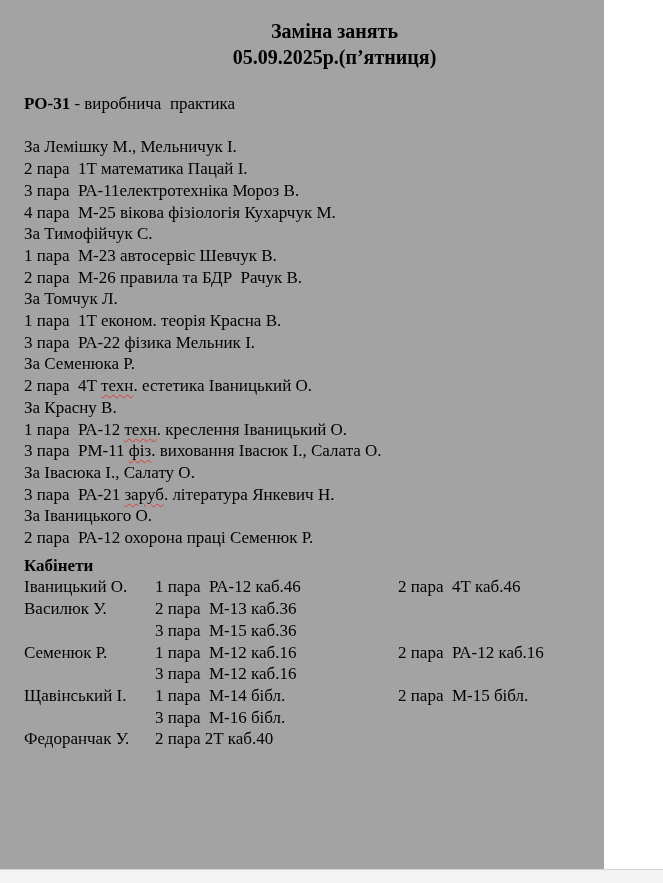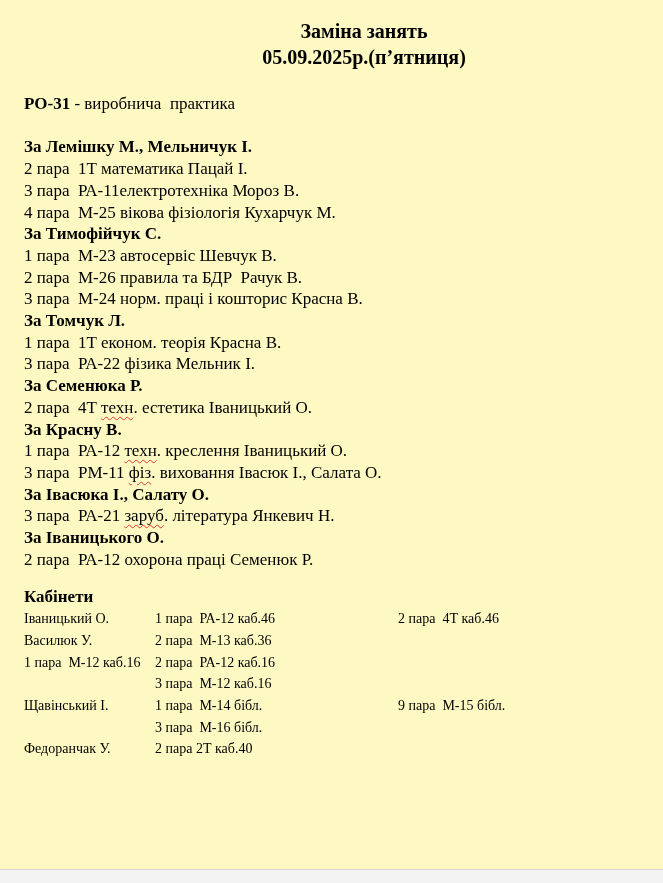--- a/index.html
+++ b/index.html
@@ -1,27 +1,27 @@
 <!DOCTYPE html>
 <html><head>
 <meta charset="utf-8">
 <style>
   html,body{margin:0;padding:0}
   body{width:663px;height:883px;background:#ffffff;overflow:hidden;
        font-family:"Liberation Serif","DejaVu Serif",serif;color:#000}
-  .page{position:relative;width:663px;height:883px;background:#fef9c3}
+  .page{position:relative;width:604px;height:883px;background:#a3a3a3}
   .title{padding:18px 0 0 65px;text-align:center;font-weight:700;font-size:20px;line-height:26px}
   .docbody{padding-left:24px;padding-right:30px}
   .line{margin:0;font-size:17px;line-height:21.7px;white-space:pre-wrap}
-  .hdr{font-weight:700}
+  .hdr{font-weight:400}
   .intro{margin-top:23px}
   .intro .grp{font-weight:700}
   .spacer{height:21.7px}
-  .cab-head{margin-top:16px;font-weight:700}
-  .cabrow{display:grid;grid-template-columns:131px 243px 1fr;font-size:14px;line-height:21.7px}
+  .cab-head{margin-top:6px;font-weight:700}
+  .cabrow{display:grid;grid-template-columns:131px 243px 1fr;font-size:17px;line-height:21.7px}
   .cabrow span{white-space:pre}
   .wavy{text-decoration-line:underline;text-decoration-style:wavy;
         text-decoration-color:#e03a2f;text-decoration-thickness:1px;text-underline-offset:3px}
   .statusbar{position:absolute;left:0;bottom:0;width:663px;height:13px;
              background:#f2f3f2;border-top:1px solid #d5d5d5}
 </style>
 </head>
 <body>
 
 <div class="page">
@@ -36,21 +36,20 @@
     <div class="spacer"></div>
 
     <div id="subs">
         <p class="line hdr">За Лемішку М., Мельничук І.</p>
         <p class="line"><span>2 пара  1Т математика Пацай І.</span></p>
         <p class="line"><span>3 пара  РА-11електротехніка Мороз В.</span></p>
         <p class="line"><span>4 пара  М-25 вікова фізіологія Кухарчук М.</span></p>
         <p class="line hdr">За Тимофійчук С.</p>
         <p class="line"><span>1 пара  М-23 автосервіс Шевчук В.</span></p>
         <p class="line"><span>2 пара  М-26 правила та БДР  Рачук В.</span></p>
-        <p class="line"><span>3 пара  М-24 норм. праці і кошторис Красна В.</span></p>
         <p class="line hdr">За Томчук Л.</p>
         <p class="line"><span>1 пара  1Т економ. теорія Красна В.</span></p>
         <p class="line"><span>3 пара  РА-22 фізика Мельник І.</span></p>
         <p class="line hdr">За Семенюка Р.</p>
         <p class="line"><span>2 пара  4Т </span><span class="wavy">техн</span><span>. естетика Іваницький О.</span></p>
         <p class="line hdr">За Красну В.</p>
         <p class="line"><span>1 пара  РА-12 </span><span class="wavy">техн</span><span>. креслення Іваницький О.</span></p>
         <p class="line"><span>3 пара  РМ-11 </span><span class="wavy">фіз</span><span>. виховання Івасюк І., Салата О.</span></p>
         <p class="line hdr">За Івасюка І., Салату О.</p>
         <p class="line"><span>3 пара  РА-21 </span><span class="wavy">заруб</span><span>. література Янкевич Н.</span></p>
@@ -67,32 +66,38 @@
         </div>
         <div class="cabrow">
           <span class="cname"></span>
           <span class="c2"></span>
         </div>
         <div class="cabrow">
           <span class="cname">Василюк У.</span>
           <span class="c2">2 пара  М-13 каб.36</span>
         </div>
         <div class="cabrow">
+          <span class="cname"></span>
+          <span class="c1">3 пара  М-15 каб.36</span>
+          <span class="c2"></span>
+        </div>
+        <div class="cabrow">
+          <span class="cname">Семенюк Р.</span>
           <span class="c1">1 пара  М-12 каб.16</span>
           <span class="c2">2 пара  РА-12 каб.16</span>
         </div>
         <div class="cabrow">
           <span class="cname"></span>
           <span class="c1">3 пара  М-12 каб.16</span>
           <span class="c2"></span>
         </div>
         <div class="cabrow">
           <span class="cname">Щавінський І.</span>
           <span class="c1">1 пара  М-14 бібл.</span>
-          <span class="c2">9 пара  М-15 бібл.</span>
+          <span class="c2">2 пара  М-15 бібл.</span>
         </div>
         <div class="cabrow">
           <span class="cname"></span>
           <span class="c1">3 пара  М-16 бібл.</span>
           <span class="c2"></span>
         </div>
         <div class="cabrow">
           <span class="cname">Федоранчак У.</span>
           <span class="c1">2 пара 2Т каб.40</span>
           <span class="c2"></span>

